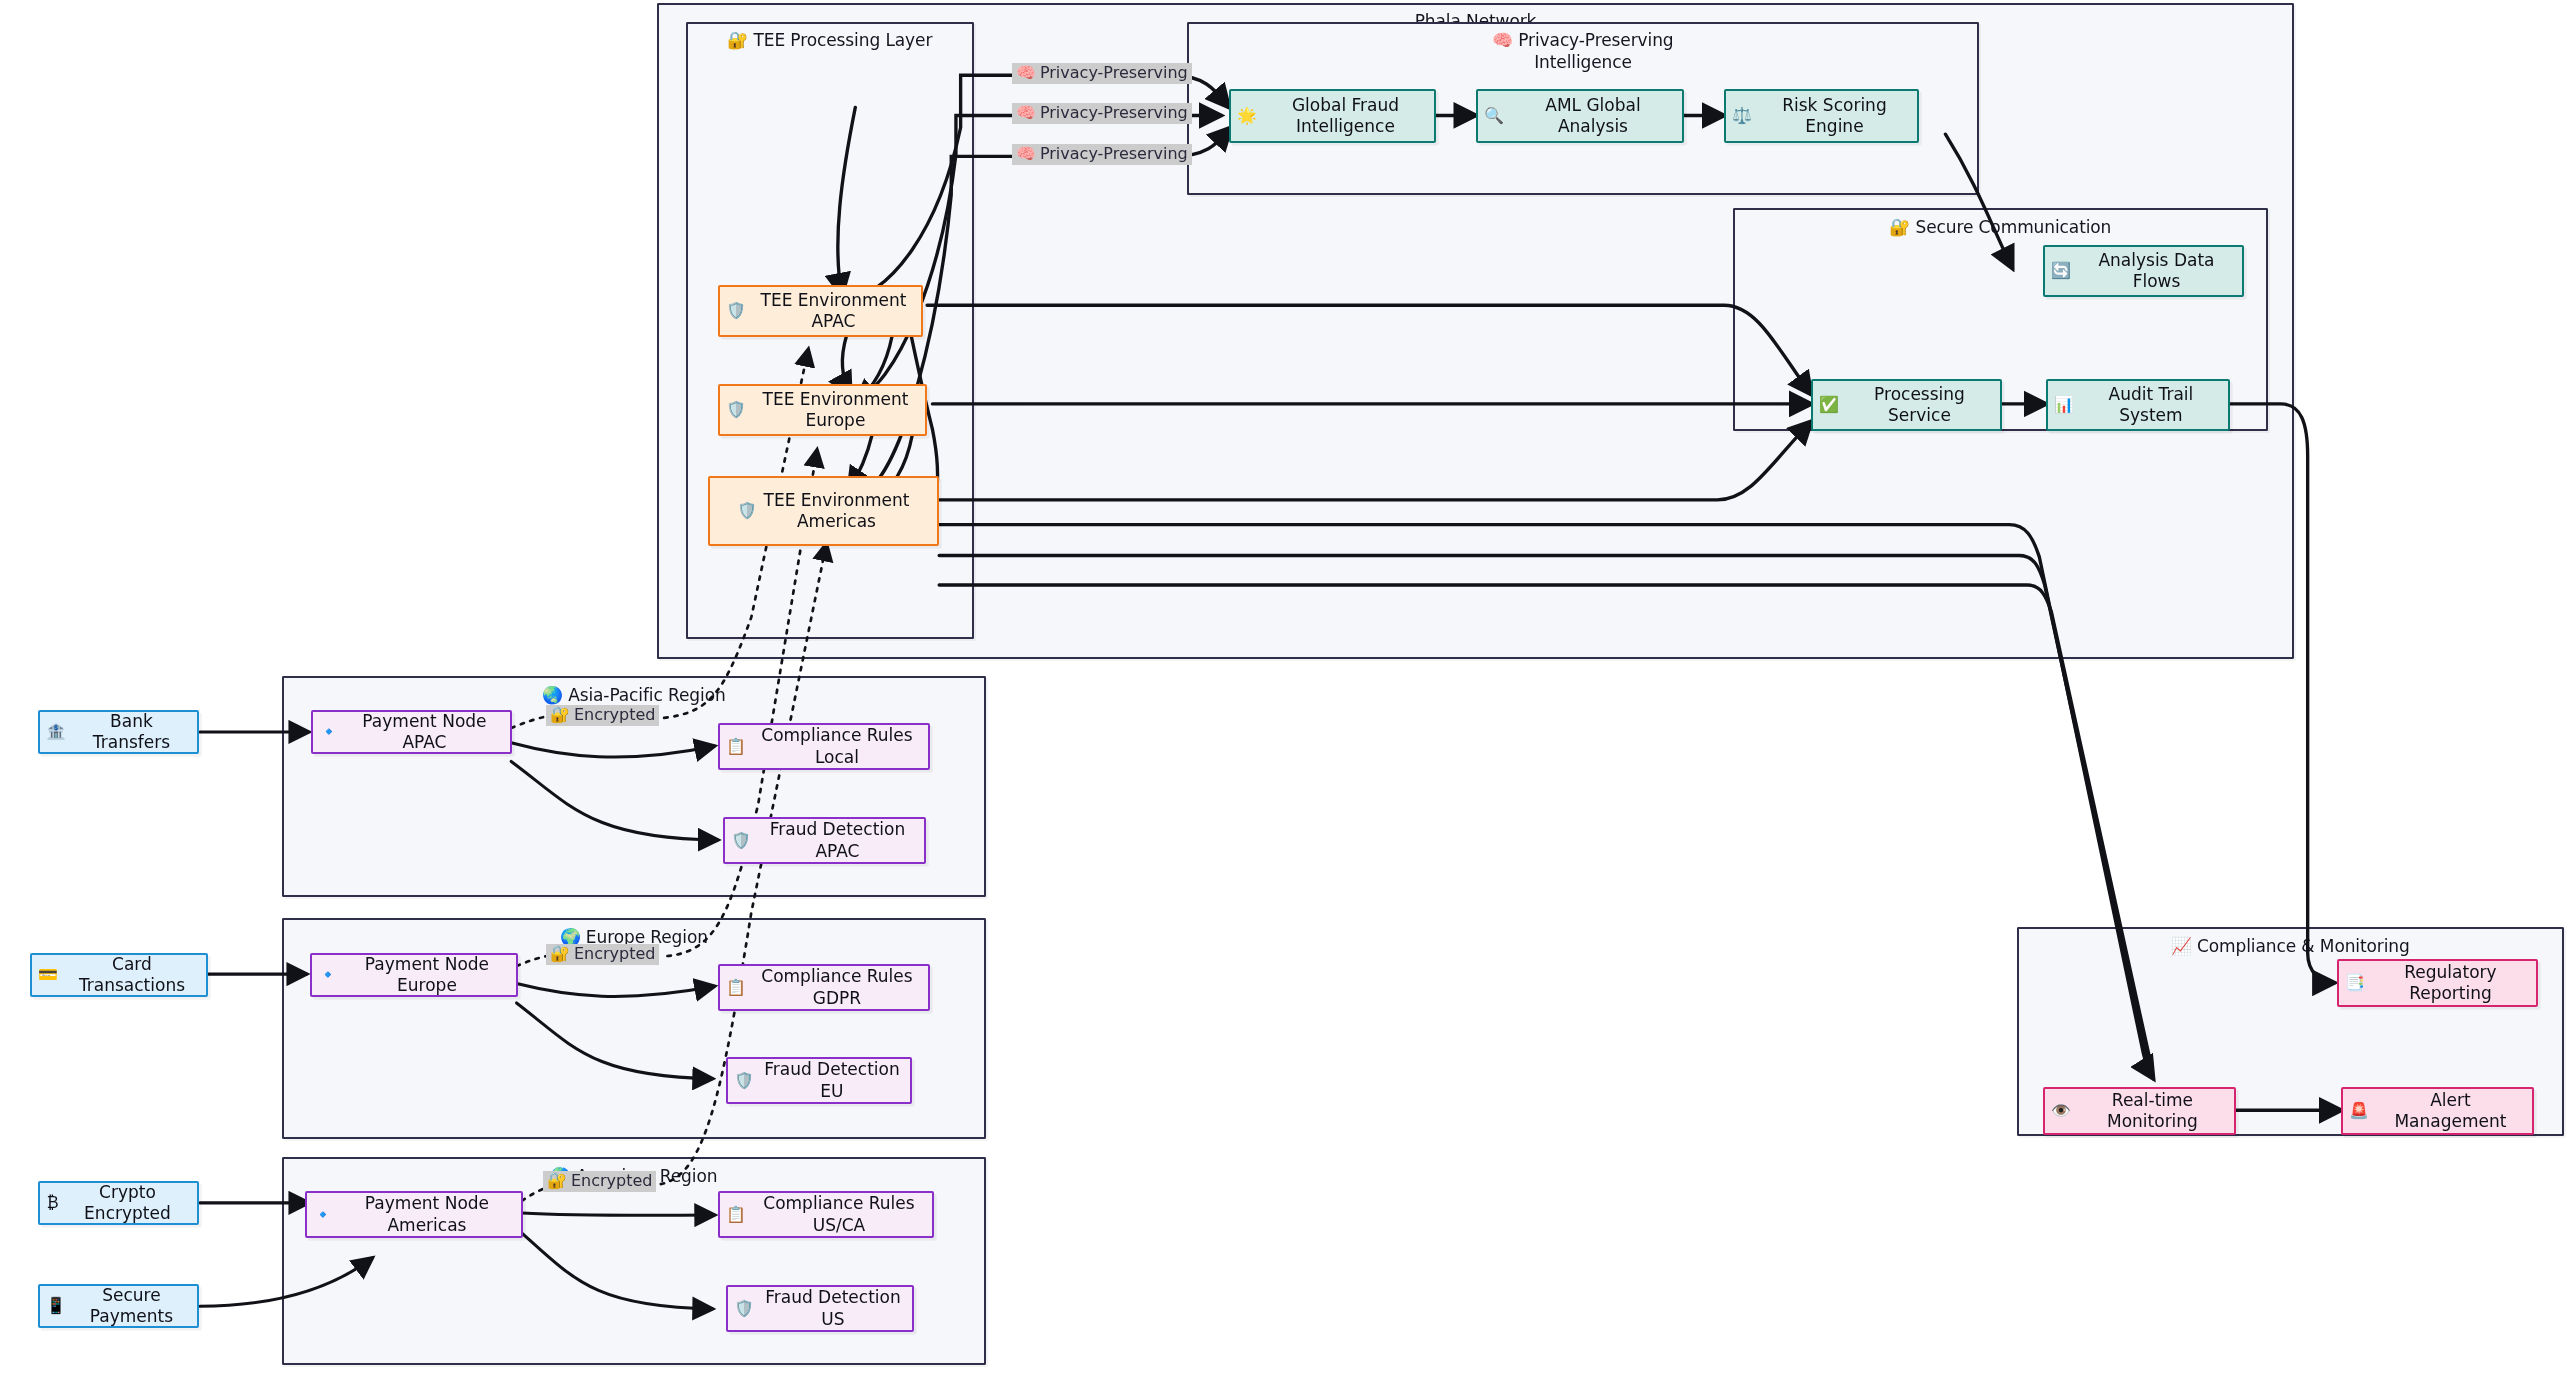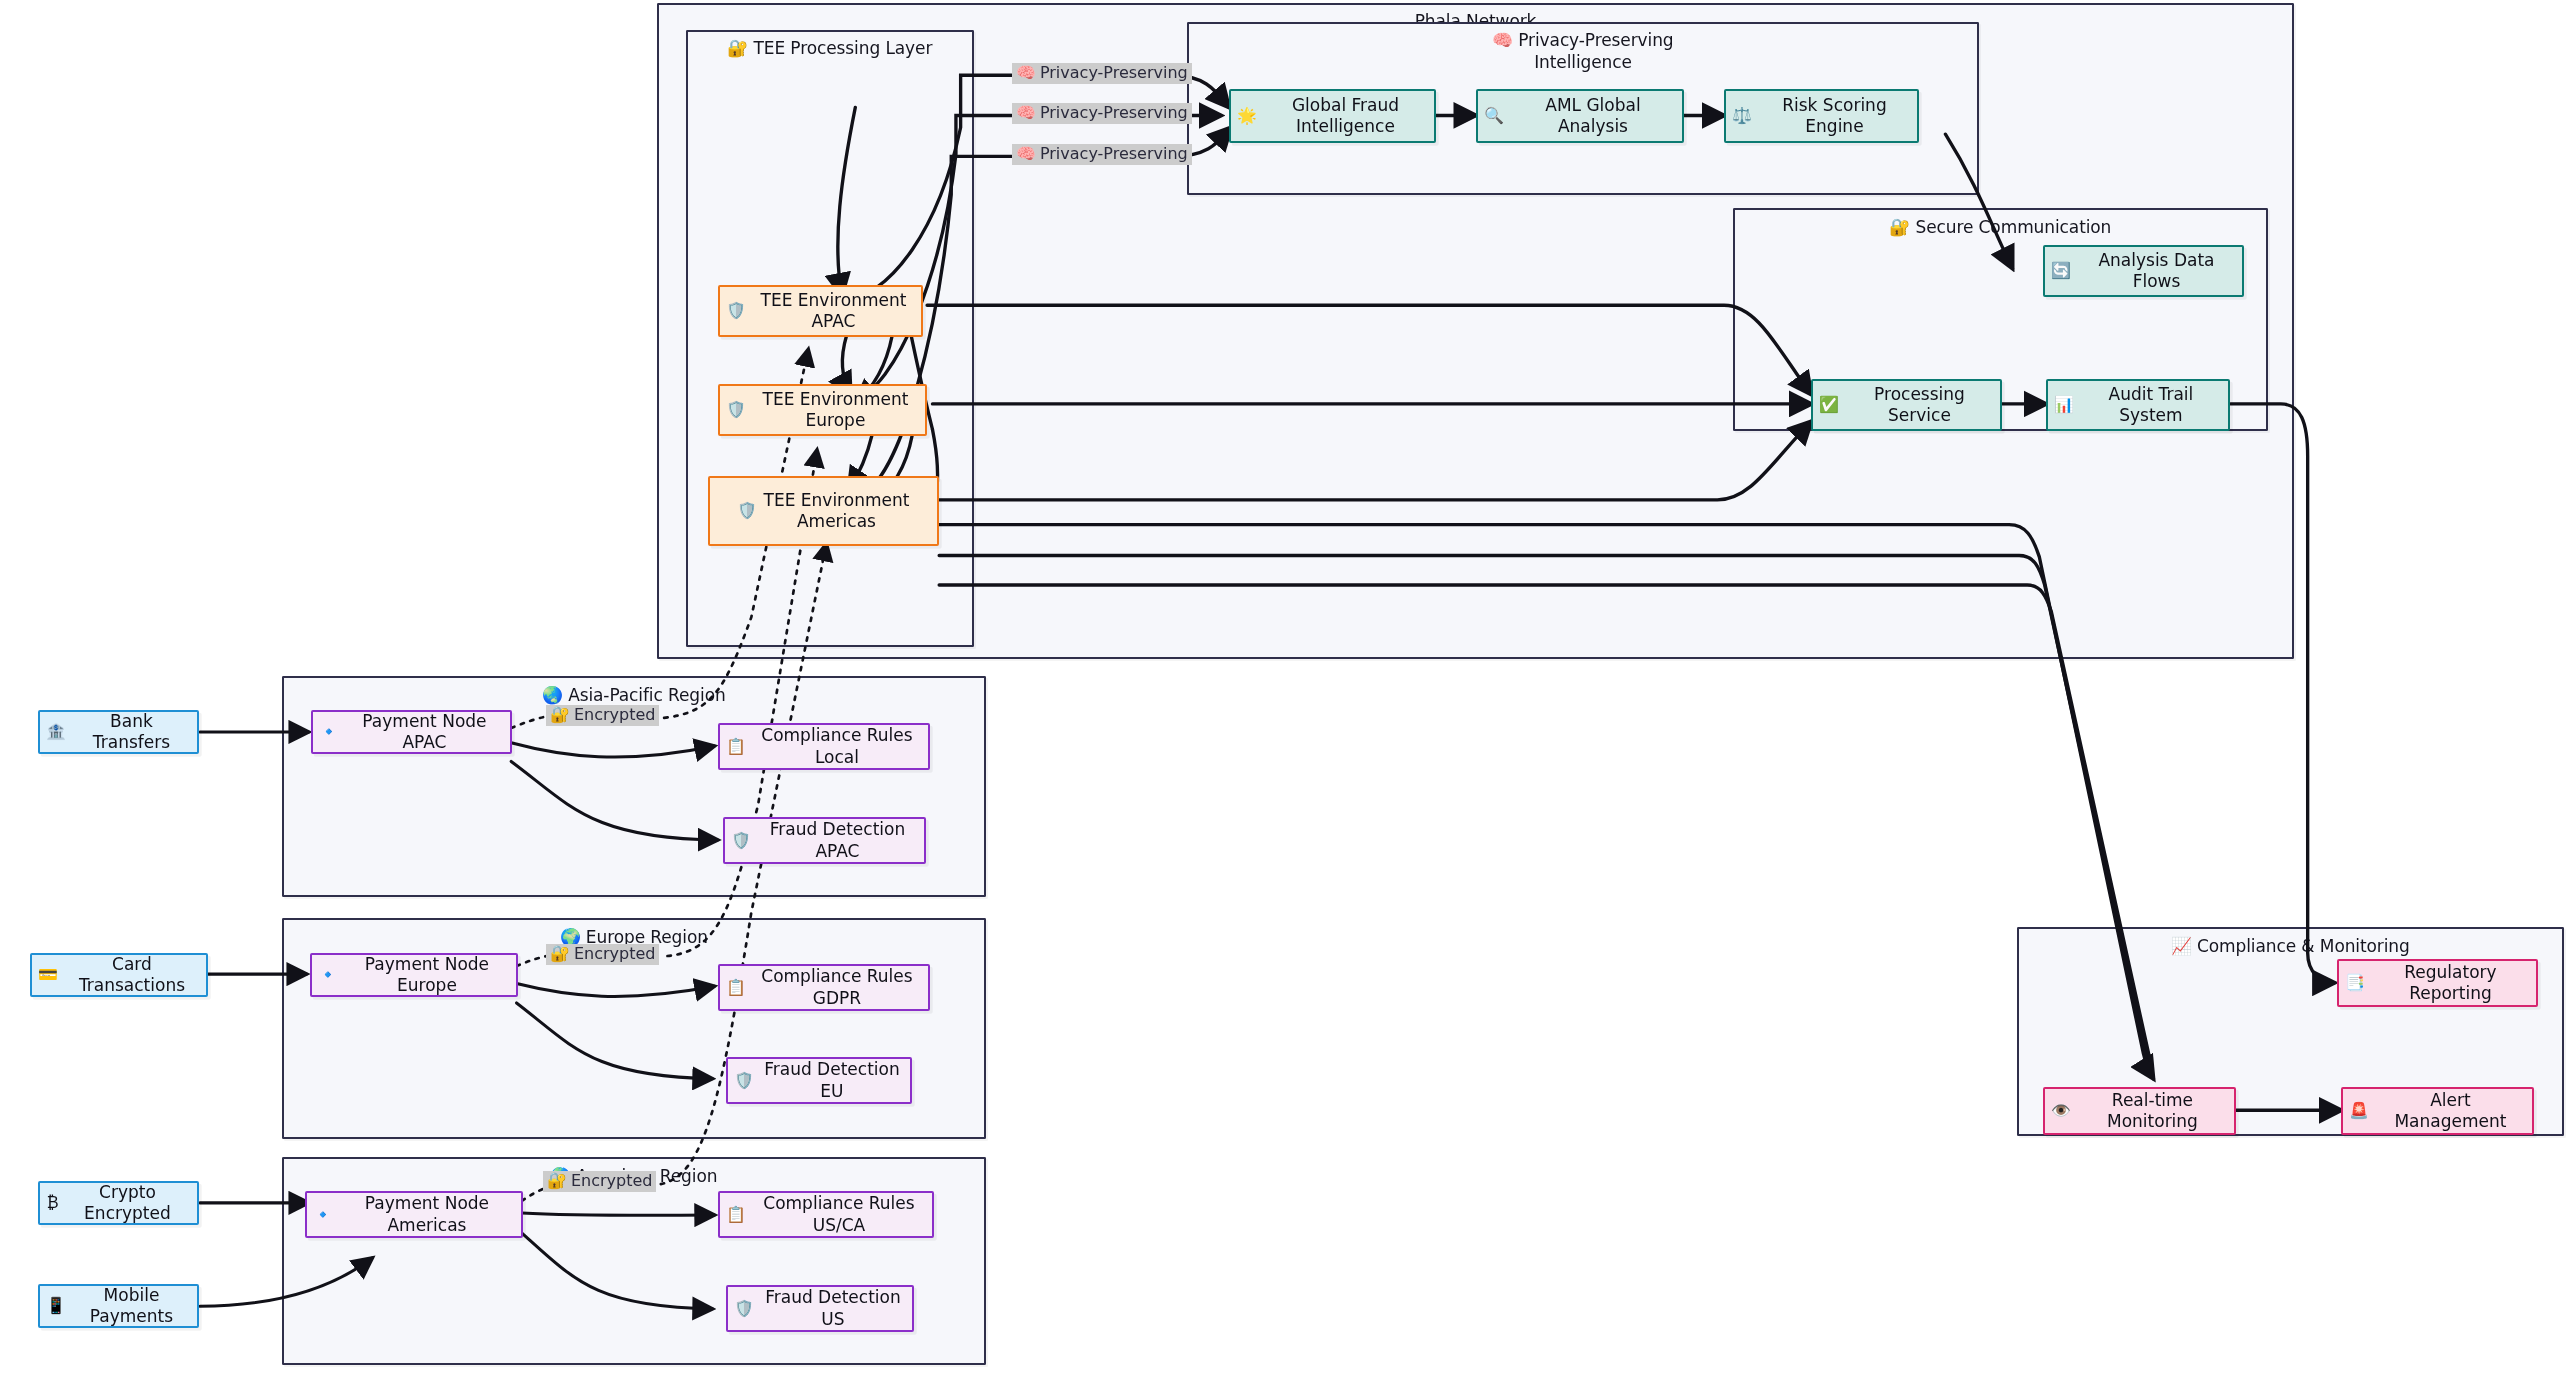--- a/index.html
+++ b/index.html
@@ -89,21 +89,21 @@
 <body>
 
 <div id="canvas">
 
   <div class="cluster" style="left:657px; top:2.7px; width:1637px; height:656px;">
     <div class="cluster-title">
       <span class="lbl">Phala Network</span>
     </div>
   </div>
 
-  <div class="cluster" style="left:686px; top:21.5px; width:288px; height:617px;margin-top:8px;">
+  <div class="cluster" style="left:686px; top:21.5px; width:288px; height:617px;">
     <div class="cluster-title">
       <span class="em">🔐</span><span class="lbl">TEE Processing Layer</span>
     </div>
   </div>
 
   <div class="cluster" style="left:1187px; top:21.5px; width:792px; height:173px;">
     <div class="cluster-title" style="line-height:1.28;">
       <span class="em">🧠</span><span class="lbl" style="white-space:pre-line;">Privacy-Preserving
 Intelligence</span>
     </div>
@@ -284,21 +284,21 @@
     <span class="lbl">Card Transactions</span>
   </div>
 
   <div class="node n-blue" style="left:38px; top:1181px; width:161px; height:44px;">
     <span class="em">₿</span>
     <span class="lbl">Crypto Encrypted</span>
   </div>
 
   <div class="node n-blue" style="left:38px; top:1284px; width:161px; height:44px;">
     <span class="em">📱</span>
-    <span class="lbl">Mobile Payments</span>
+    <span class="lbl">Secure Payments</span>
   </div>
 
   <div class="node n-purple" style="left:311px; top:710px; width:201px; height:44px;">
     <span class="em">🔹</span>
     <span class="lbl">Payment Node APAC</span>
   </div>
 
   <div class="node n-purple" style="left:718px; top:723px; width:212px; height:47px;">
     <span class="em">📋</span>
     <span class="lbl">Compliance Rules Local</span>

